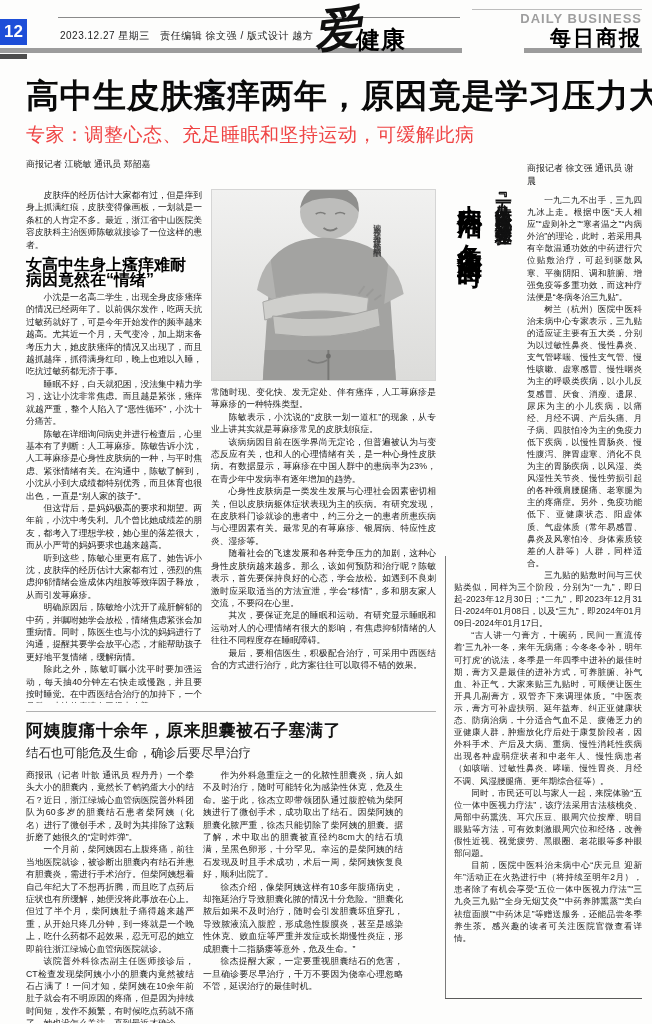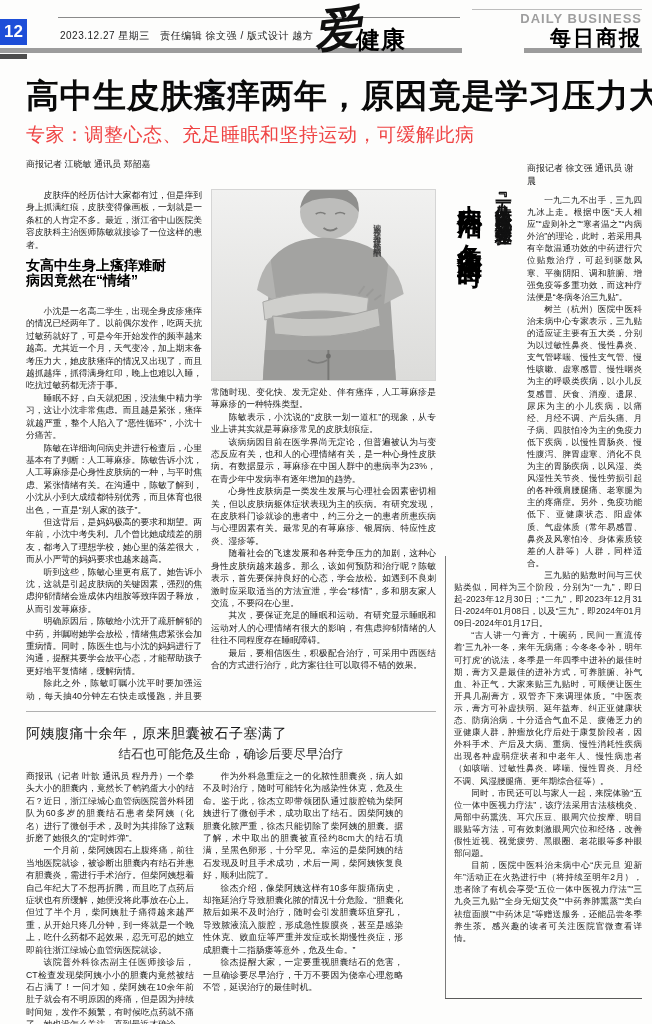--- a/index.html
+++ b/index.html
@@ -42,26 +42,26 @@
   .a1-right{flex:1;min-width:0;}
   .photo{position:relative;height:190px;border:1px solid #d5d5d5;overflow:hidden;background:#e9e9e8;}
   .photo svg{display:block;width:100%;height:100%;}
   .photo-cap{position:absolute;left:71%;top:14%;writing-mode:vertical-rl;font-size:8px;color:#3a3a3a;
     letter-spacing:2px;font-family:"DejaVu Serif",serif;}
   .a1-col2{height:318px;overflow:hidden;margin-top:5px;}
 
   
   .para{margin:0;font-size:8.8px;line-height:12.4px;text-indent:2em;text-align:justify;color:#1c1c1c;}
   .cont{text-indent:0;}
-  .sec-head{font-weight:900;font-size:14px;line-height:14.5px;margin:7px 0 18px;white-space:pre-line;color:#000;}
+  .sec-head{font-weight:900;font-size:16px;line-height:14.5px;margin:7px 0 4px;white-space:pre-line;color:#000;}
 
   
   .a2{margin-top:7px;border-top:1px solid #b0b0b0;padding-top:7px;}
-  .a2 .h2{font-size:14px;font-weight:400;margin:6px 0 3px;letter-spacing:.5px;white-space:nowrap;}
-  .a2 .h2-sub{font-size:12.5px;font-weight:400;color:#2c2c2c;margin:0 0 7px;text-align:center;}
+  .a2 .h2{font-size:17px;font-weight:700;margin:0 0 3px;letter-spacing:.5px;white-space:nowrap;}
+  .a2 .h2-sub{font-size:12.5px;font-weight:400;color:#2c2c2c;margin:0 0 7px;}
   .a2-body{display:flex;gap:9px;}
   .a2-col1{width:168px;height:254px;overflow:hidden;flex:none;}
   .a2-col2{width:200px;height:254px;overflow:hidden;flex:none;}
 
   
   .a3{flex:1;margin-left:9px;position:relative;padding:2px 0 0 9px;height:838px;overflow:hidden;
       border-bottom:1px solid #5a5a5a;}
   .a3::before{content:"";position:absolute;left:0;top:398px;bottom:0;width:1px;background:#7a7a7a;}
   .vtitles{float:left;width:66px;height:392px;margin:24px 7px 4px 0;display:flex;gap:5px;}
   .vmain{writing-mode:vertical-rl;font-size:25px;font-weight:900;letter-spacing:3px;line-height:32px;color:#000;}
@@ -101,21 +101,21 @@
         <p class="byline">商报记者 江晓敏 通讯员 郑韶嘉</p>
         <div class="a1-body">
           <div class="a1-col1">
               <p class="para">皮肤痒的经历估计大家都有过，但是痒到身上抓满红痕，皮肤变得像画板，一划就是一条杠的人肯定不多。最近，浙江省中山医院美容皮肤科主治医师陈敏就接诊了一位这样的患者。</p>
               <div class="sec-head">女高中生身上瘙痒难耐
 病因竟然在“情绪”</div>
               <p class="para">小沈是一名高二学生，出现全身皮疹瘙痒的情况已经两年了。以前偶尔发作，吃两天抗过敏药就好了，可是今年开始发作的频率越来越高。尤其近一个月，天气变冷，加上期末备考压力大，她皮肤瘙痒的情况又出现了，而且越抓越痒，抓得满身红印，晚上也难以入睡，吃抗过敏药都无济于事。</p>
               <p class="para">睡眠不好，白天就犯困，没法集中精力学习，这让小沈非常焦虑。而且越是紧张，瘙痒就越严重，整个人陷入了“恶性循环”，小沈十分痛苦。</p>
               <p class="para">陈敏在详细询问病史并进行检查后，心里基本有了判断：人工荨麻疹。陈敏告诉小沈，人工荨麻疹是心身性皮肤病的一种，与平时焦虑、紧张情绪有关。在沟通中，陈敏了解到，小沈从小到大成绩都特别优秀，而且体育也很出色，一直是“别人家的孩子”。</p>
               <p class="para">但这背后，是妈妈极高的要求和期望。两年前，小沈中考失利。几个曾比她成绩差的朋友，都考入了理想学校，她心里的落差很大，而从小严苛的妈妈要求也越来越高。</p>
-              <p class="para">听到这些，陈敏心里更有底了。她告诉小沈，这就是引起皮肤病的关键因素，强烈的焦虑抑郁情绪会造成体内组胺等致痒因子释放，从而引发荨麻疹。</p>
+              <p class="para">听到这些，陈敏心里更有底了。她告诉小沈，皮肤痒的经历估计大家都有过，强烈的焦虑抑郁情绪会造成体内组胺等致痒因子释放，从而引发荨麻疹。</p>
               <p class="para">明确原因后，陈敏给小沈开了疏肝解郁的中药，并嘱咐她学会放松，情绪焦虑紧张会加重病情。同时，陈医生也与小沈的妈妈进行了沟通，提醒其要学会放平心态，才能帮助孩子更好地平复情绪，缓解病情。</p>
               <p class="para">除此之外，陈敏叮嘱小沈平时要加强运动，每天抽40分钟左右快走或慢跑，并且要按时睡觉。在中西医结合治疗的加持下，一个月后，小沈的病情有了很大改善。</p>
             </div>
           <div class="a1-right">
             <div class="photo">
               <svg viewBox="0 0 228 190" preserveAspectRatio="none">
                 <defs>
                   <linearGradient id="bg" x1="0" y1="0" x2="0" y2="1">
                     <stop offset="0" stop-color="#f1f1f0"></stop>
                       <stop offset="1" stop-color="#dcdcda"></stop>

